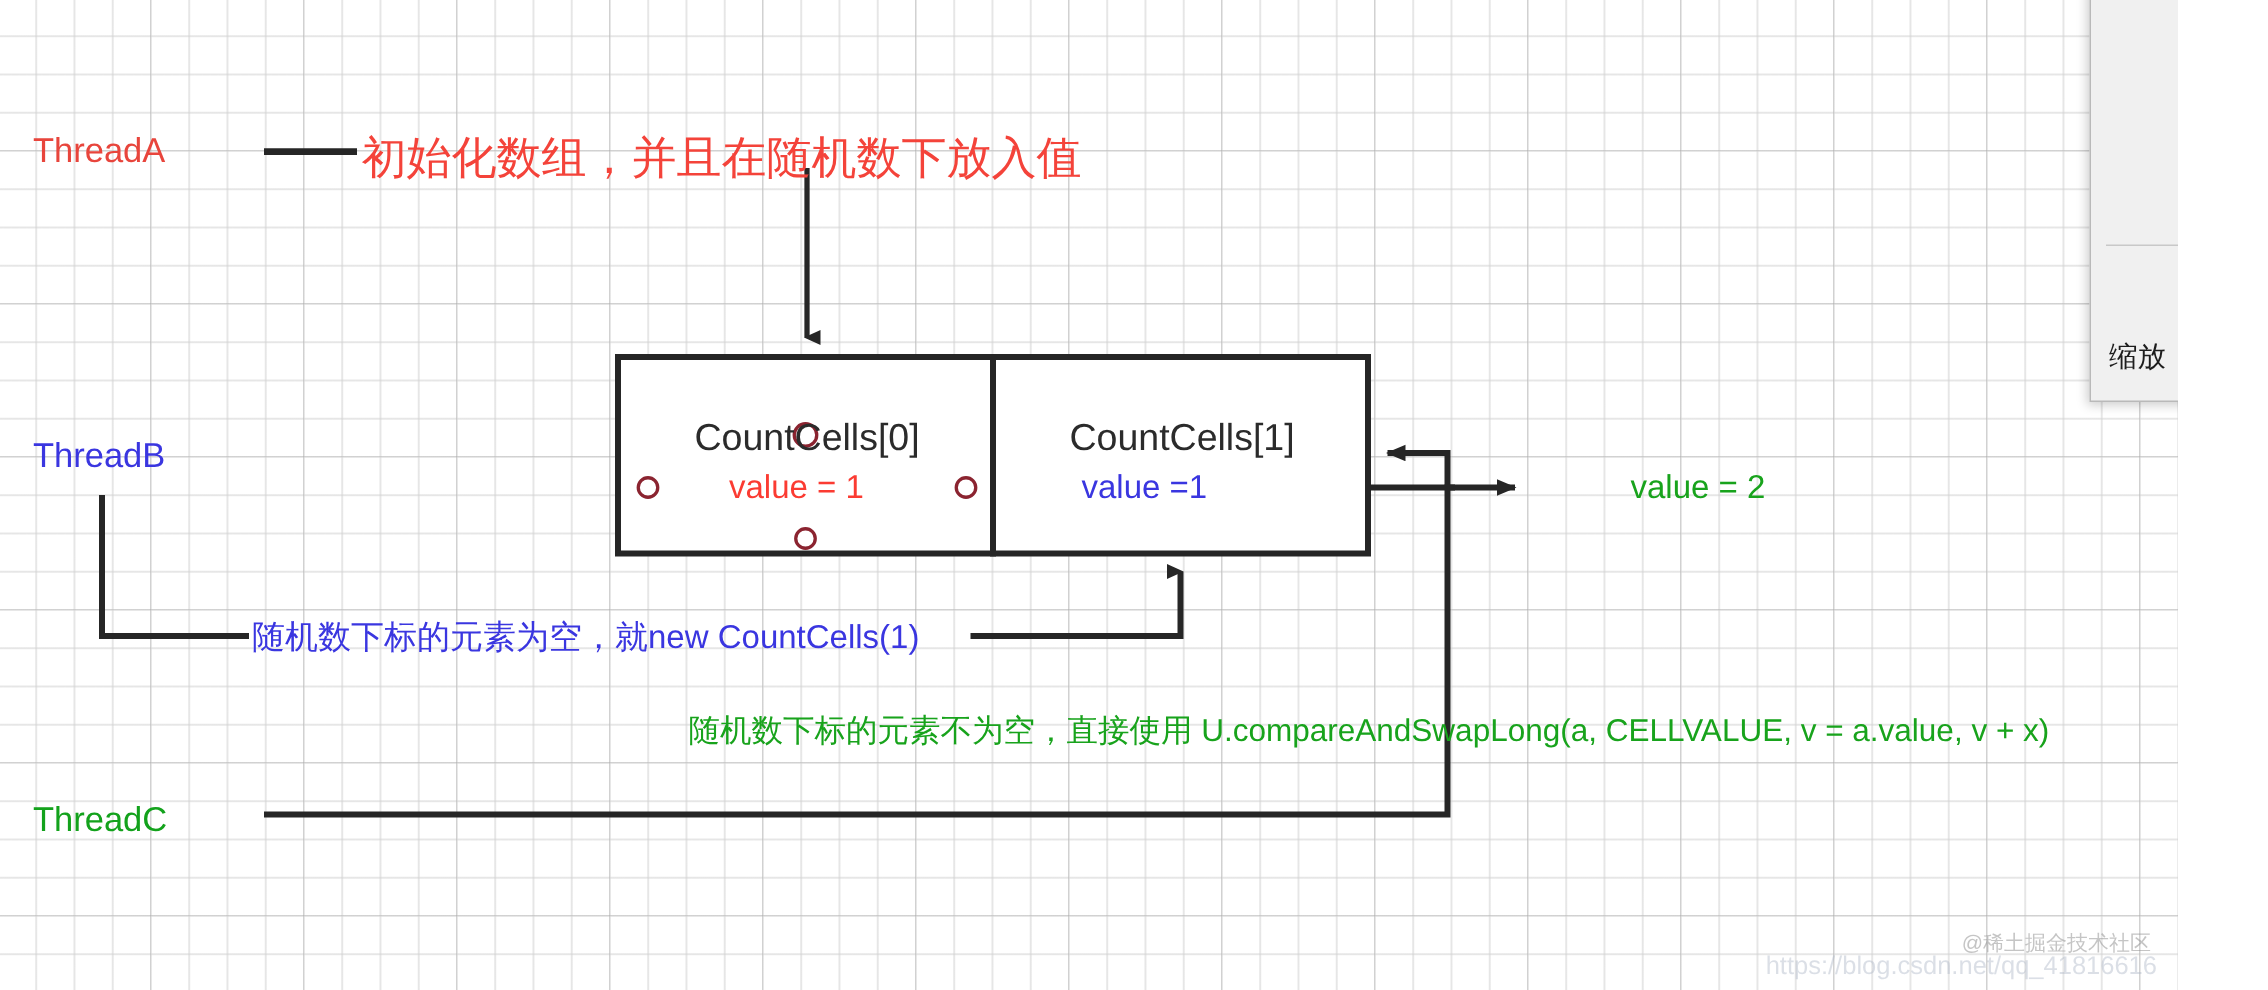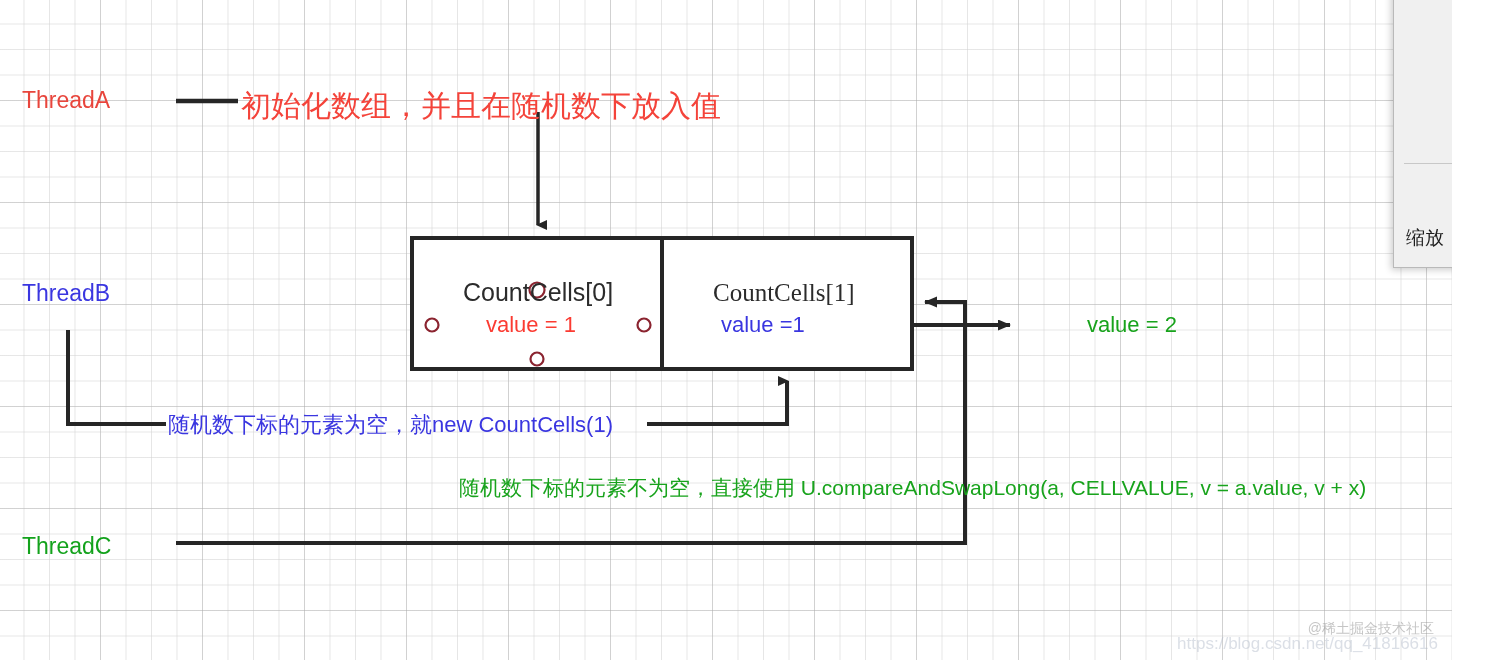--- a/index.html
+++ b/index.html
@@ -28,21 +28,21 @@
     width: 1512px;
     height: 660px;
   }
   .lbl {
     position: absolute;
     white-space: nowrap;
     line-height: 1;
   }
   .thread-label { font-size: 23px; }
   .t-a { color: #e8453c; }
-  .t-b { color: #3a36e0; }
+  .t-b { color: #3a36e0; margin-top: 10px; }
   .t-c { color: #13a21c; }
 
   .note-red   { color: #f4433a; font-size: 30px; }
   .note-blue  { color: #3a36e0; font-size: 22px; }
   .note-green { color: #18a31c; font-size: 21px; }
 
   .cell-title { font-size: 25px; color: #2b2b2b; }
   .cell-val-red  { font-size: 22px; color: #fb3b32; }
   .cell-val-blue { font-size: 22px; color: #3a36e0; }
   .value-sum { font-size: 22px; color: #18a31c; }
@@ -183,21 +183,21 @@
 
   <div class="lbl note-blue" style="left:168px; top:414px;">随机数下标的元素为空，就new CountCells(1)</div>
 
   <div class="lbl thread-label t-c" style="left:22px; top:535px;">ThreadC</div>
 
   <div class="lbl note-green" style="left:459px; top:477px;">随机数下标的元素不为空，直接使用 U.compareAndSwapLong(a, CELLVALUE, v = a.value, v + x)</div>
 
   <div class="lbl cell-title" style="left:463px; top:280px;">CountCells[0]</div>
   <div class="lbl cell-val-red" style="left:486px; top:314px;">value = 1</div>
 
-  <div class="lbl cell-title" style="left:713px; top:280px;font-family:Liberation Serif, serif;">CountCells[1]</div>
+  <div class="lbl cell-title" style="left:713px; top:280px;">CountCells[1]</div>
   <div class="lbl cell-val-blue" style="left:721px; top:314px;">value =1</div>
 
   <div class="lbl value-sum" style="left:1087px; top:314px;">value = 2</div>
 
   <div id="dialog">
     <div id="dlg-focus-box">
       
     </div>
     <div id="dlg-list-box"></div>
     <div id="dlg-sep"></div>

